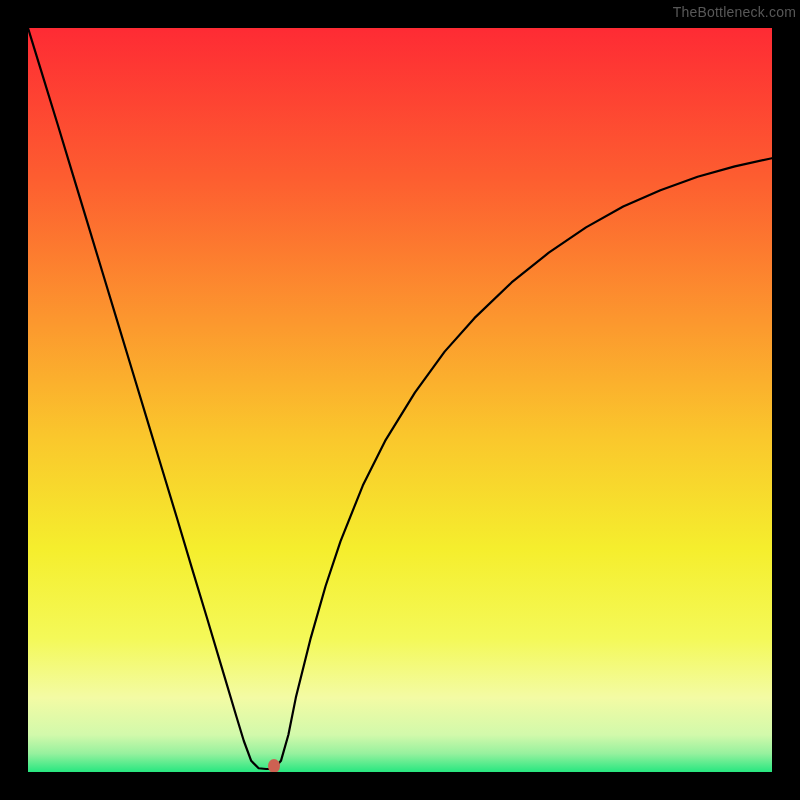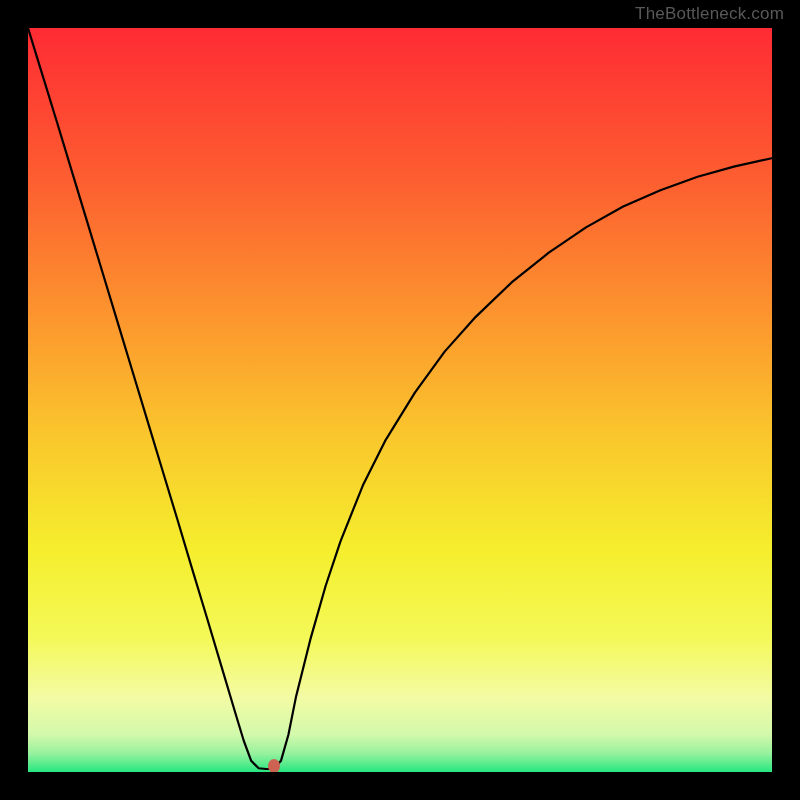--- a/index.html
+++ b/index.html
@@ -36,23 +36,23 @@
   .marker {
     position: absolute;
     width: 12px;
     height: 14px;
     border-radius: 50%;
     transform: translate(-50%, -50%);
   }
   .watermark {
     position: absolute;
     top: 4px;
-    right: 16px;
+    right: 4px;
     color: #585858;
-    font-size: 17px;
+    font-size: 14px;
     letter-spacing: 0.2px;
     margin-left: 14px;
   }
 </style>
 </head>
 <body>
 
 <div class="frame">
   <div class="plot-area" id="plot-area" style="background: linear-gradient(rgb(254, 43, 52) 0%, rgb(253, 93, 48) 20%, rgb(252, 153, 46) 40%, rgb(250, 199, 44) 55%, rgb(245, 238, 45) 70%, rgb(244, 249, 88) 82%, rgb(243, 251, 164) 90%, rgb(210, 249, 171) 95%, rgb(151, 241, 158) 97.5%, rgb(39, 231, 128) 100%);">
     <svg class="curve" id="curve-svg" viewBox="0 0 744 744" preserveAspectRatio="none">

